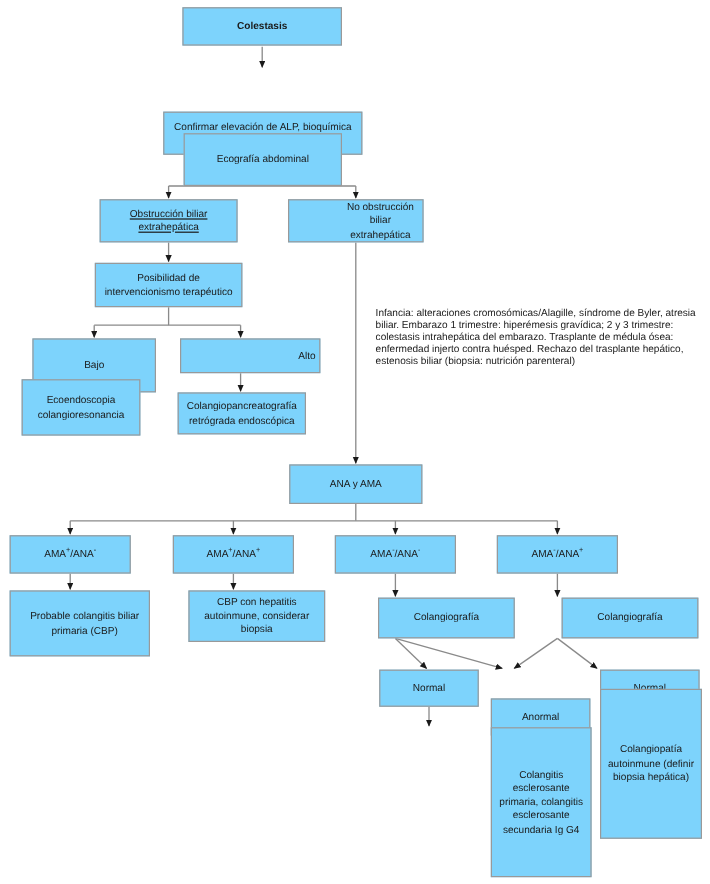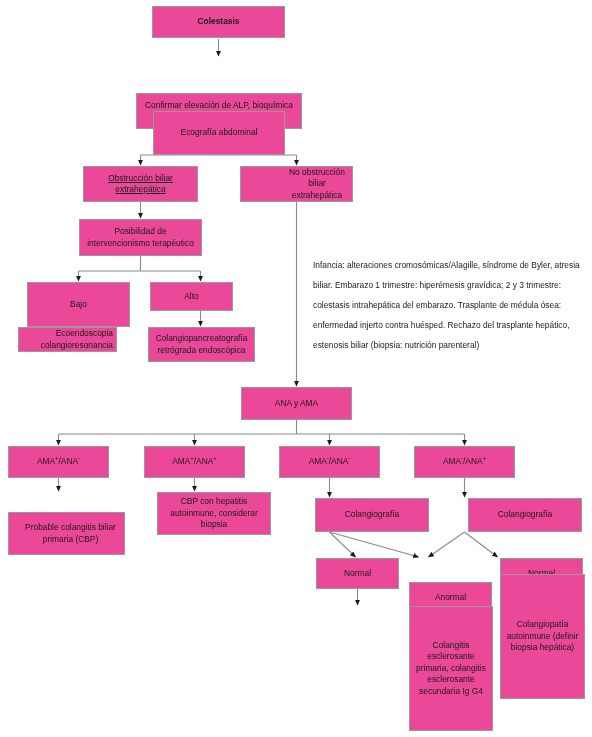--- a/index.html
+++ b/index.html
@@ -20,40 +20,40 @@
     left: 0;
     top: 0;
     width: 592px;
     height: 737px;
     pointer-events: none;
   }
   .node {
     position: absolute;
     box-sizing: border-box;
     border: 1px solid #999999;
-    background: #ec4899;
+    background: #7dd3fc;
     display: flex;
     align-items: center;
     justify-content: center;
     text-align: center;
     color: #1a1a1a;
     font-size: 8.4px;
     line-height: 11.4px;
     padding: 2px 3px;
     z-index: 2;
   }
   .node.bold {
     font-weight: bold;
   }
   .freetext {
     position: absolute;
     box-sizing: border-box;
     color: #1a1a1a;
     font-size: 8.4px;
-    line-height: 20px;
+    line-height: 10px;
     text-align: left;
     z-index: 2;
   }
   .sup {
     font-size: 6px;
     vertical-align: super;
     line-height: 0;
   }
 </style>
 </head>
@@ -144,25 +144,25 @@
   </div>
 
   <div class="node" style="left:79px; top:219px; width:123px; height:37px;">
     <span>Posibilidad de intervencionismo terapéutico</span>
   </div>
 
   <div class="node" style="left:27px; top:282px; width:103px; height:45px;">
     <span>Bajo</span>
   </div>
 
-  <div class="node" style="left:150px; top:282px; width:83px; height:29px;">
+  <div class="node" style="left:150px; top:282px; width:117px; height:29px;justify-content:flex-end;">
     <span>Alto</span>
   </div>
 
-  <div class="node" style="left:18px; top:327px; width:99px; height:25px;text-align:right;">
+  <div class="node" style="left:18px; top:316px; width:99px; height:47px;">
     <span>Ecoendoscopia colangioresonancia</span>
   </div>
 
   <div class="node" style="left:148px; top:327px; width:107px; height:35px;">
     <span>Colangiopancreatografía retrógrada endoscópica</span>
   </div>
 
   <div class="freetext" style="left:313px; top:255px; width:272px;">
     <span>Infancia: alteraciones cromosómicas/Alagille, síndrome de Byler, atresia biliar. Embarazo 1 trimestre: hiperémesis gravídica; 2 y 3 trimestre: colestasis intrahepática del embarazo. Trasplante de médula ósea: enfermedad injerto contra huésped. Rechazo del trasplante hepático, estenosis biliar (biopsia: nutrición parenteral)</span>
   </div>
@@ -180,21 +180,21 @@
   </div>
 
   <div class="node" style="left:279px; top:446px; width:101px; height:32px;">
     <span>AMA<span class="sup">-</span>/ANA<span class="sup">-</span></span>
   </div>
 
   <div class="node" style="left:414px; top:446px; width:101px; height:32px;">
     <span>AMA<span class="sup">-</span>/ANA<span class="sup">+</span></span>
   </div>
 
-  <div class="node" style="left:8px; top:512px; width:117px; height:43px;padding-left:11px;">
+  <div class="node" style="left:8px; top:492px; width:117px; height:55px;padding-left:11px;">
     <span>Probable colangitis biliar primaria (CBP)</span>
   </div>
 
   <div class="node" style="left:157px; top:492px; width:114px; height:43px;">
     <span>CBP con hepatitis autoinmune, considerar biopsia</span>
   </div>
 
   <div class="node" style="left:315px; top:498px; width:114px; height:34px;">
     <span>Colangiografía</span>
   </div>

